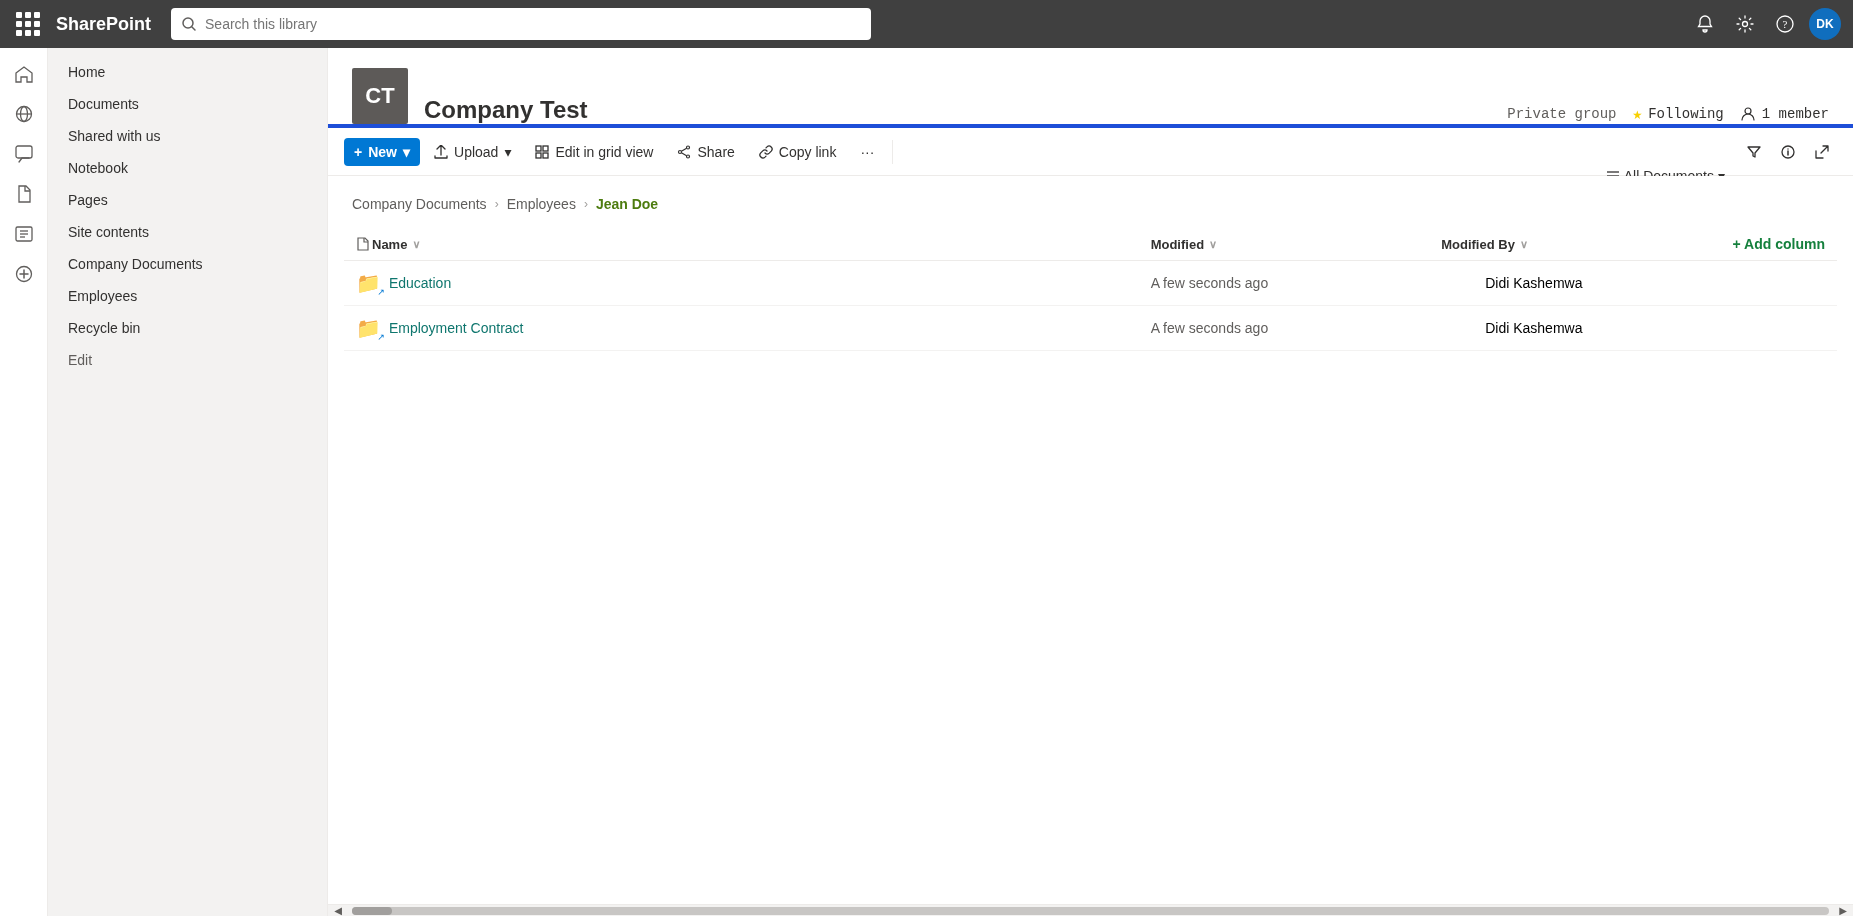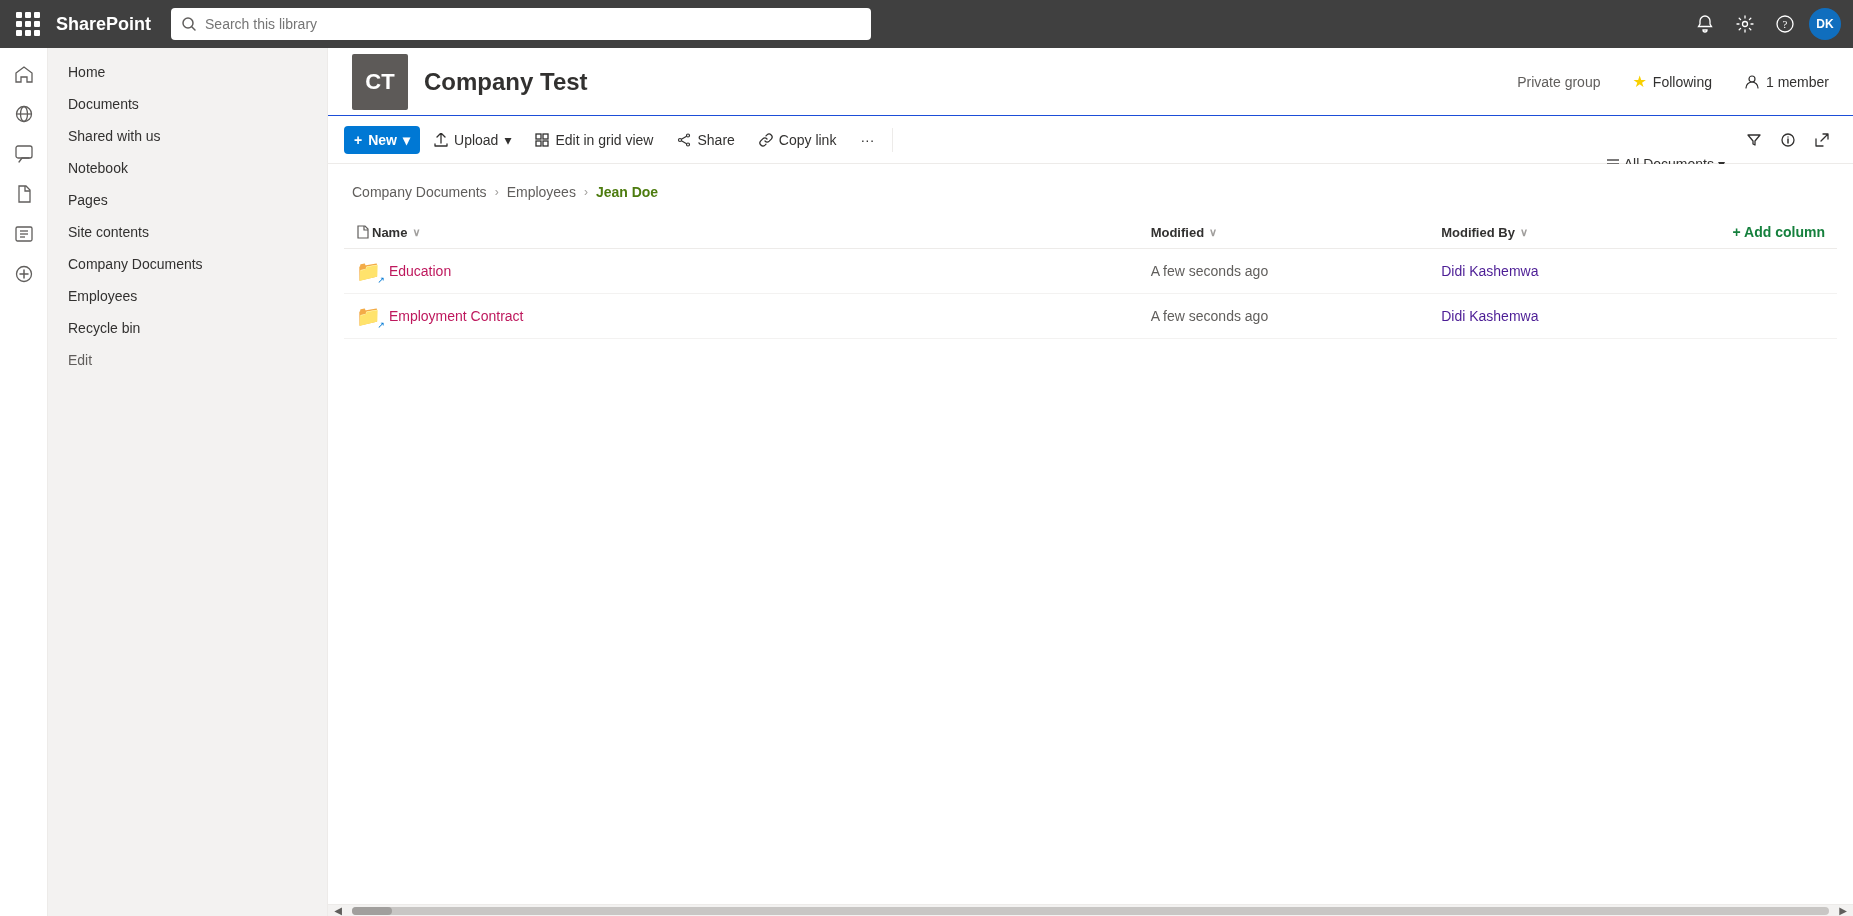--- a/index.html
+++ b/index.html
@@ -74,44 +74,44 @@
     .sidebar-item {
       padding: 8px 20px;
       cursor: pointer;
       font-size: 14px;
       color: #323130;
       white-space: nowrap;
     }
 
     
     .site-header {
-      height: 68px;
-      display: flex;
-      align-items: center;
+      height: 80px;
+      display: flex;
+      align-items: flex-end;
       padding: 0 24px;
-      border-bottom: 1px solid #1d4ed8;
+      border-bottom: 4px solid #1d4ed8;
       gap: 16px;
       flex-shrink: 0;
       background: #fff;
     }
     .site-logo {
       width: 56px;
       height: 56px;
       background: #5d5a58;
       color: #fff;
       font-size: 22px;
       font-weight: 700;
       display: flex;
       align-items: center;
       justify-content: center;
       border-radius: 2px;
       flex-shrink: 0;
     }
     .site-title { font-size: 24px; font-weight: 700; color: #323130; flex: 1; }
-    .site-meta { display: flex; align-items: center; gap: 32px; color: #605e5c; font-size: 14px; }
+    .site-meta { display: flex; align-items: center; gap: 16px; color: #605e5c; font-size: 14px; font-family: Liberation Mono, monospace; }
     .following-btn { display: flex; align-items: center; gap: 6px; cursor: pointer; color: #323130; font-size: 14px; }
     .star-icon { color: #f8d000; font-size: 16px; }
     .members-info { display: flex; align-items: center; gap: 6px; color: #323130; font-size: 14px; }
 
     
     .content-area {
       flex: 1;
       display: flex;
       flex-direction: column;
       overflow: hidden;
@@ -193,23 +193,23 @@
       white-space: nowrap;
     }
     .col-name { width: 55%; }
     .col-modified { width: 20%; }
     .col-modifiedby { width: 20%; }
     .col-addcol { width: 5%; color: #0078d4; font-weight: 400; }
     .file-table tbody tr { border-bottom: 1px solid #f3f2f1; }
     .file-table td { padding: 10px 12px; font-size: 14px; }
     .file-name-cell { display: flex; align-items: center; gap: 8px; }
     .folder-icon { font-size: 20px; }
-    .file-link { color: #be185d; cursor: pointer; text-decoration: none; }
+    .file-link { color: #0f766e; cursor: pointer; text-decoration: none; }
     .modified-text { color: #605e5c; }
-    .modifiedby-link { color: #4c1d95; cursor: pointer; }
+    .modifiedby-link { color: #000000; cursor: pointer; margin-left: 44px; }
     .sort-icon { font-size: 11px; color: #a19f9d; margin-left: 3px; }
     .th-inner { display: flex; align-items: center; gap: 2px; }
     .add-col-btn { color: #15803d; cursor: pointer; font-size: 14px; white-space: nowrap; }
 
     
     .bottom-scroll {
       height: 12px;
       background: #f3f2f1;
       border-top: 1px solid #edebe9;
       display: flex;

